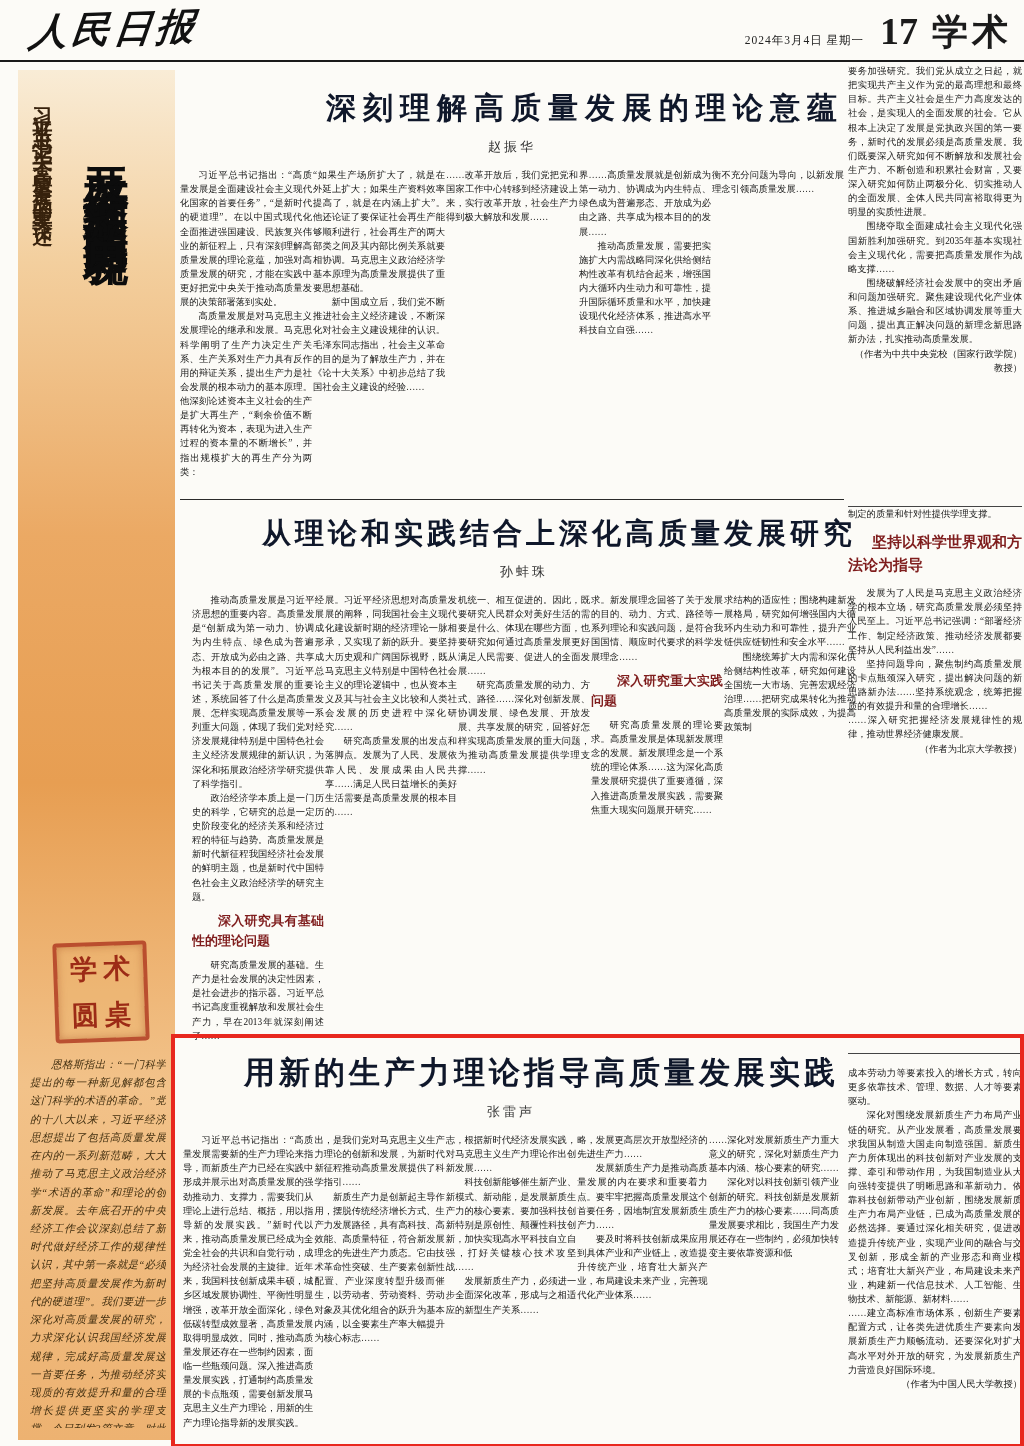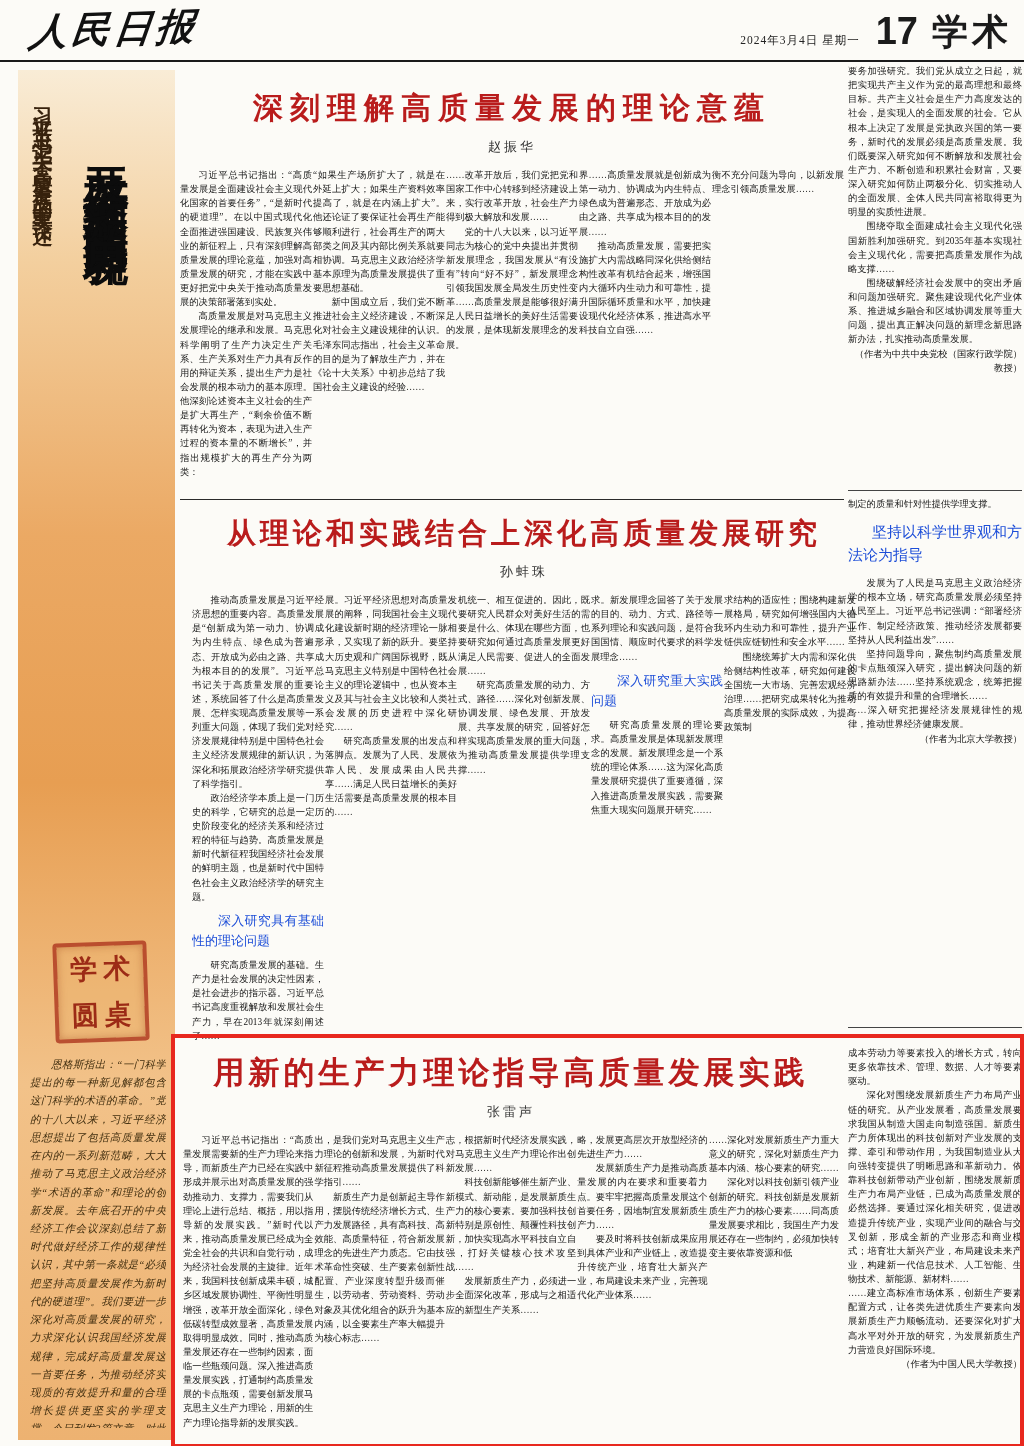--- a/index.html
+++ b/index.html
@@ -4,21 +4,21 @@
 <style>
   html,body{margin:0;padding:0;background:#e9e7e2;}
   .page{position:relative;width:1024px;height:1446px;background:#fcfbf7;overflow:hidden;
         font-family:"Liberation Serif","DejaVu Serif",serif;color:#1b1b1b;}
   
   .header{position:absolute;left:0;top:0;width:1024px;height:60px;border-bottom:2px solid #1a1a1a;}
   .masthead{position:absolute;left:30px;top:4px;font-size:38px;font-weight:bold;font-style:italic;
             letter-spacing:4px;transform:skewX(-8deg) rotate(-2deg);color:#111;}
   .pageinfo{position:absolute;right:12px;top:8px;display:flex;align-items:baseline;}
   .date{font-size:11.5px;letter-spacing:1px;color:#222;}
-  .pagenum{font-size:38px;font-weight:bold;margin-left:16px;font-family:Liberation Sans, sans-serif;}
+  .pagenum{font-size:38px;font-weight:bold;margin-left:16px;font-family:Liberation Serif, serif;}
   .sectionname{font-size:36px;font-weight:900;margin-left:14px;letter-spacing:4px;}
   
   .sidebar{position:absolute;left:18px;top:70px;width:157px;height:1370px;
     background:linear-gradient(180deg,#f9ecd6 0%,#f3cf9e 14%,#eba964 34%,#e79e52 52%,#f2c289 74%,#edb271 100%);}
   .kicker{position:absolute;left:12px;top:22px;height:490px;writing-mode:vertical-rl;text-orientation:upright;
           font-size:20px;font-weight:bold;letter-spacing:7px;color:#37220d;
           font-family:"Liberation Sans","DejaVu Sans",sans-serif;}
   .bigtitle{position:absolute;left:58px;top:62px;height:880px;writing-mode:vertical-rl;text-orientation:upright;
           font-size:45px;font-weight:900;letter-spacing:5px;color:#0c0c0c;
           font-family:"Liberation Sans","DejaVu Sans",sans-serif;}
@@ -28,36 +28,36 @@
         font-family:"Liberation Sans",sans-serif;font-weight:900;font-size:27px;letter-spacing:6px;
         color:#9c2b16;text-indent:6px;box-shadow:inset 0 0 8px rgba(150,60,20,.4);}
   .note{position:absolute;left:12px;top:986px;width:136px;height:372px;overflow:hidden;
         font-size:10.6px;line-height:1.72;color:#412e0f;font-style:italic;text-align:justify;}
   .note p{margin:0;text-indent:2em;}
   
   .article{position:absolute;}
   #art1{left:180px;top:64px;width:664px;}
   #art2{left:192px;top:504px;width:664px;}
   #art3{left:183px;top:1042px;width:656px;}
-  .article h1{margin:0;text-align:center;font-weight:900;color:#b91c1c;}
+  .article h1{margin:0;text-align:right;font-weight:900;color:#0f172a;}
   #art1 h1{font-size:30px;letter-spacing:7px;padding-top:24px;}
   #art2 h1{font-size:29px;letter-spacing:4px;padding-top:10px;}
   #art3 h1{font-size:31px;letter-spacing:4px;padding-top:10px;}
   .author{text-align:center;font-size:13px;letter-spacing:3px;color:#333;margin:9px 0 12px;}
   .cols{display:flex;gap:1px;overflow:hidden;}
   .col{flex:1;text-align:justify;font-size:9.3px;line-height:1.52;overflow:hidden;color:#161616;}
   .col p{margin:0;text-indent:2em;}
   p.noindent{text-indent:0 !important;}
-  .colhead{font-family:"Liberation Sans","DejaVu Sans",sans-serif;font-weight:normal;font-size:13px;
-           line-height:1.55;margin:7px 0;text-indent:2em;color:#1d4ed8;}
+  .colhead{font-family:"Liberation Sans","DejaVu Sans",sans-serif;font-weight:bold;font-size:13px;
+           line-height:1.55;margin:7px 0;text-indent:2em;color:#7f1d1d;}
   .rule{position:absolute;left:180px;top:499px;width:664px;border-top:1.5px solid #2a2a2a;}
   
   .rail{position:absolute;left:848px;top:64px;width:174px;}
   .rail-sec{font-size:9.3px;line-height:1.52;text-align:justify;overflow:hidden;
-            border-bottom:1.5px solid #444;padding-bottom:8px;margin-bottom:6px;color:#161616;}
+            border-bottom:1.5px solid #444;padding-bottom:24px;margin-bottom:0;color:#161616;}
   .rail-sec.last{border-bottom:none;}
   .rail-sec p{margin:0;text-indent:2em;}
   .rail-sec .colhead{font-size:15px;text-indent:1.6em;margin:10px 0;line-height:1.5;}
   .attr{text-align:right !important;text-indent:0 !important;margin-top:6px;color:#111;}
   
   #hlbox{position:absolute;left:171px;top:1034px;width:845px;height:406px;border:4px solid #e8281e;
          z-index:30;pointer-events:none;}
 </style>
 </head>
 <body>
@@ -93,21 +93,20 @@
         <div class="col">
           <p>习近平总书记指出：“高质量发展是全面建设社会主义现代化国家的首要任务”，“是新时代的硬道理”。在以中国式现代化全面推进强国建设、民族复兴伟业的新征程上，只有深刻理解高质量发展的理论意蕴，加强对高质量发展的研究，才能在实践中更好把党中央关于推动高质量发展的决策部署落到实处。</p>
           <p>高质量发展是对马克思主义发展理论的继承和发展。马克思科学阐明了生产力决定生产关系、生产关系对生产力具有反作用的辩证关系，提出生产力是社会发展的根本动力的基本原理。他深刻论述资本主义社会的生产是扩大再生产，“剩余价值不断再转化为资本，表现为进入生产过程的资本量的不断增长”，并指出规模扩大的再生产分为两类：</p>
         </div>
         <div class="col">
           <p class="noindent">“如果生产场所扩大了，就是在外延上扩大；如果生产资料效率提高了，就是在内涵上扩大”。他还论证了要保证社会再生产能够顺利进行，社会再生产的两大部类之间及其内部比例关系就要相协调。马克思主义政治经济学基本原理为高质量发展提供了重要思想基础。</p>
           <p>新中国成立后，我们党不断推进社会主义经济建设，不断深化对社会主义建设规律的认识。毛泽东同志指出，社会主义革命的目的是为了解放生产力，并在《论十大关系》中初步总结了我国社会主义建设的经验……</p>
         </div>
         <div class="col">
           <p class="noindent">……改革开放后，我们党把党和国家工作中心转移到经济建设上来，实行改革开放，社会生产力得到极大解放和发展……</p>
-          <p>党的十八大以来，以习近平同志为核心的党中央提出并贯彻新发展理念，我国发展从“有没有”转向“好不好”，新发展理念引领我国发展全局发生历史性变革……高质量发展是能够很好满足人民日益增长的美好生活需要的发展，是体现新发展理念的发展。</p>
         </div>
         <div class="col">
           <p class="noindent">界……高质量发展就是创新成为第一动力、协调成为内生特点、绿色成为普遍形态、开放成为必由之路、共享成为根本目的的发展……</p>
           <p>推动高质量发展，需要把实施扩大内需战略同深化供给侧结构性改革有机结合起来，增强国内大循环内生动力和可靠性，提升国际循环质量和水平，加快建设现代化经济体系，推进高水平科技自立自强……</p>
         </div>
         <div class="col">
           <p class="noindent">衡不充分问题为导向，以新发展理念引领高质量发展……</p>
         </div>
       </div>
   </section>

